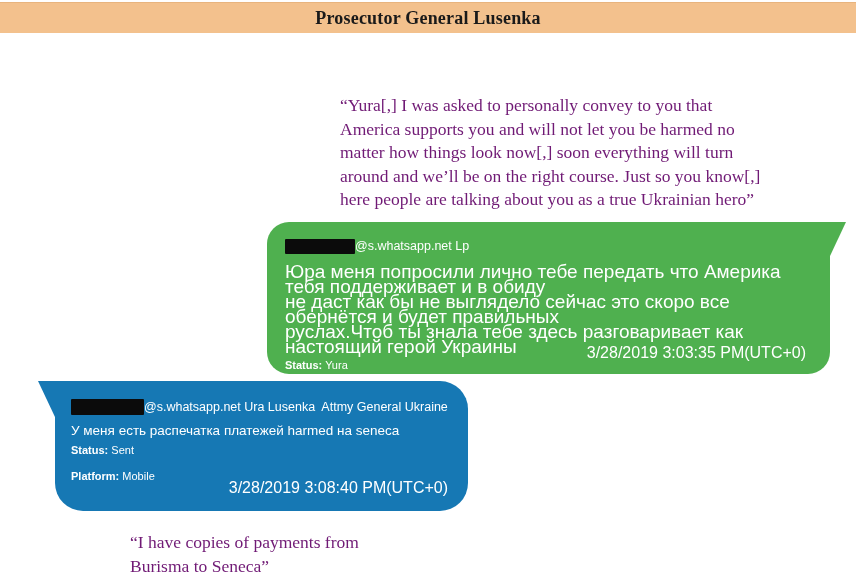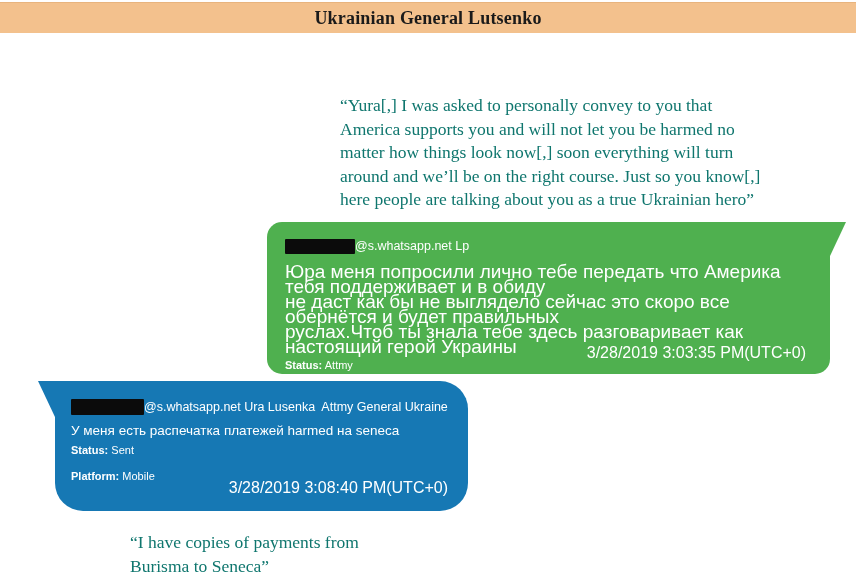--- a/index.html
+++ b/index.html
@@ -10,30 +10,30 @@
     position:absolute;left:0;top:2px;width:856px;height:30px;
     background:#f3c18d;border-top:1px solid #e8b47e;
     display:flex;align-items:center;justify-content:center;
   }
   .header-title{
     font-family:"Liberation Serif",serif;font-weight:bold;font-size:18px;color:#1a1a1a;
     letter-spacing:0.2px;
   }
 
   .quote{
-    font-family:"Liberation Serif",serif;font-size:17.5px;color:#0f766e;
+    font-family:"Liberation Serif",serif;font-size:17.5px;color:#701a75;
     line-height:23.5px;white-space:pre-line;
   }
   .quote-top{position:absolute;left:340px;top:94px;width:475px;}
   .quote-bottom{position:absolute;left:130px;top:531px;width:330px;}
 
   .bubble{position:absolute;color:#ffffff;}
   .bubble-green{
     left:267px;top:222px;width:563px;height:152px;
-    background:#4fb04f;border-radius:15px;border-top-right-radius:0;
+    background:#4fb04f;border-radius:22px;border-top-right-radius:0;
     box-sizing:border-box;padding:16px 24px 0 18px;
   }
   .tail-green{
     position:absolute;left:100%;top:0;width:0;height:0;
     border-top:34px solid #4fb04f;border-right:16px solid transparent;
   }
   .bubble-blue{
     left:55px;top:381px;width:413px;height:130px;
     background:#1678b4;border-radius:28px;border-top-left-radius:0;
     box-sizing:border-box;padding:18px 20px 0 16px;
@@ -62,39 +62,39 @@
   }
   .timestamp-green{right:24px;bottom:12px;}
   .timestamp-blue{right:20px;bottom:14px;margin-top:24px;}
 </style>
 </head>
 <body>
 
 <div class="page">
 
   <div class="header-bar">
-    <span class="header-title">Ukrainian General Lutsenko</span>
+    <span class="header-title">Prosecutor General Lusenka</span>
   </div>
 
   <div class="quote quote-top">“Yura[,] I was asked to personally convey to you that
 America supports you and will not let you be harmed no
 matter how things look now[,] soon everything will turn
 around and we’ll be on the right course.  Just so you know[,]
 here people are talking about you as a true Ukrainian hero”</div>
 
   <div class="bubble bubble-green">
     <div class="tail-green"></div>
     <div class="sender-row">
       <span class="redaction redaction-green"></span>
       <span class="sender-text">@s.whatsapp.net Lp</span>
     </div>
     <div class="msg-body">Юра меня попросили лично тебе передать что Америка тебя поддерживает и в обиду
 не даст как бы не выглядело сейчас это скоро все обернётся и будет правильных
 руслах.Чтоб ты знала тебе здесь разговаривает как настоящий герой Украины</div>
-    <div class="meta-line meta-first"><span class="meta-label">Status:</span> <span>Attmy</span></div>
+    <div class="meta-line meta-first"><span class="meta-label">Status:</span> <span>Yura</span></div>
     <div class="meta-line"><span class="meta-label">Platform:</span> <span>Mobile</span></div>
     <div class="timestamp timestamp-green">3/28/2019 3:03:35 PM(UTC+0)</div>
   </div>
 
   <div class="bubble bubble-blue">
     <div class="tail-blue"></div>
     <div class="sender-row">
       <span class="redaction redaction-blue"></span>
       <span class="sender-text">@s.whatsapp.net Ura Lusenka  Attmy General Ukraine</span>
     </div>

